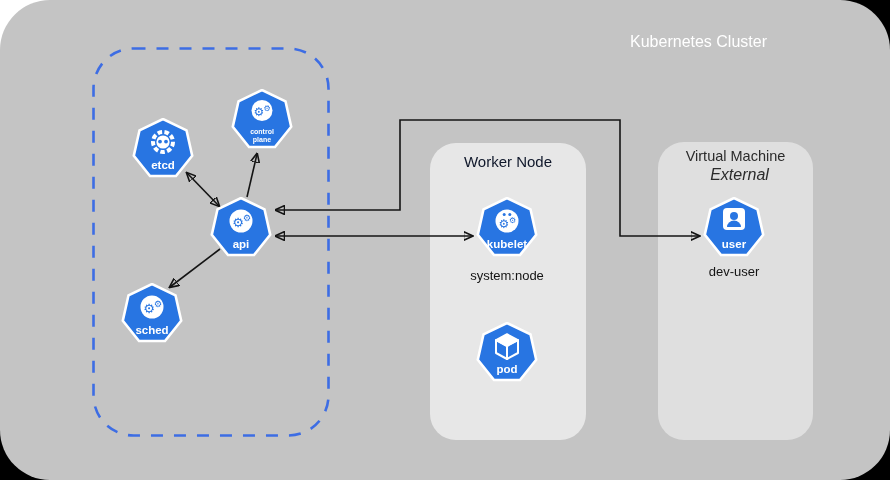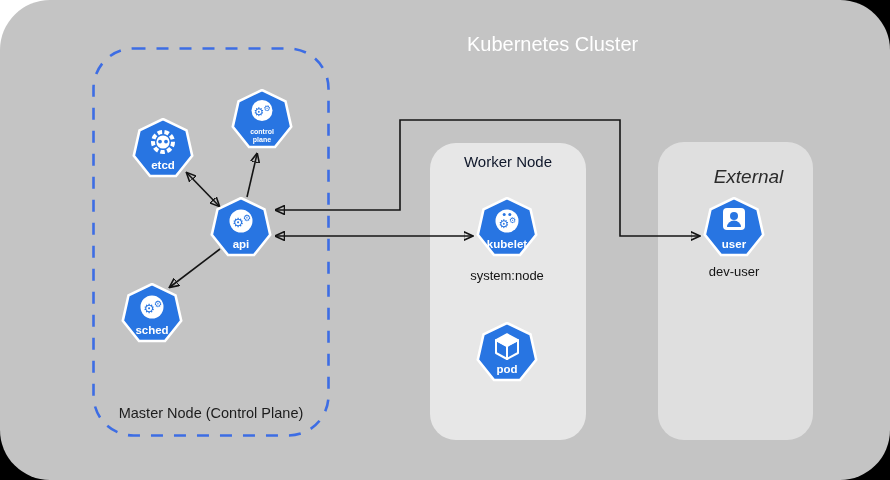--- a/index.html
+++ b/index.html
@@ -10,42 +10,42 @@
   }
   .corner-patch{
     position:absolute;left:0;top:0;width:95px;height:125px;background:#ffffff;z-index:0;
   }
   .cluster{
     position:absolute;left:0;top:0;width:890px;height:480px;
     background:#c4c4c4;border-radius:50px;z-index:1;
   }
   .cluster-title{
     position:absolute;left:467px;top:33px;width:300px;
-    text-align:left;color:#ffffff;font-size:20px;
+    text-align:right;color:#ffffff;font-size:16px;
   }
   .master-box{
     position:absolute;left:92px;top:47px;width:238px;height:390px;z-index:2;
   }
   .master-label{
     position:absolute;left:0;top:358px;width:238px;text-align:center;
     color:#1c1c1c;font-size:14.5px;
   }
   .panel{
     position:absolute;border-radius:26px;z-index:2;
   }
   .worker-box{left:430px;top:143px;width:156px;height:297px;background:#e7e7e7;}
   .vm-box{left:658px;top:142px;width:155px;height:298px;background:#dfdfdf;}
   .panel-title{
     position:absolute;left:0;top:10px;width:100%;text-align:center;
     color:#0f172a;font-size:15px;
   }
   .vm-title{color:#2b2b2b;font-size:14.5px;top:6px;}
   .vm-subtitle{
-    position:absolute;left:13px;top:24px;width:100%;text-align:center;
-    color:#2b2b2b;font-size:19px;font-style:italic;
+    position:absolute;left:4px;top:24px;width:100%;text-align:center;
+    color:#2b2b2b;font-size:16px;font-style:italic;
   }
   .knode{position:absolute;width:64px;height:62px;z-index:4;}
   .knode svg{display:block;}
   .hept{fill:#2875e2;stroke:#ffffff;stroke-width:2.6;}
   .ilabel{
     fill:#ffffff;font-family:"Liberation Sans", sans-serif;
     font-size:11.5px;font-weight:bold;text-anchor:middle;
   }
   .ilabel-sm{
     fill:#ffffff;font-family:"Liberation Sans", sans-serif;
@@ -66,28 +66,28 @@
 <div class="corner-patch"></div>
 
 <div class="cluster">
   <div class="cluster-title">Kubernetes Cluster</div>
 </div>
 
 <div class="master-box">
   <svg width="238" height="390" viewBox="0 0 238 390">
     <rect x="1.5" y="1.5" width="235" height="387" rx="40" fill="none" stroke="#3d6de4" stroke-width="2.6" stroke-dasharray="12 11"></rect>
   </svg>
-  <div class="master-label">Master Node (Control Plane)</div>
 </div>
 
 <div class="panel worker-box">
   <div class="panel-title">Worker Node</div>
 </div>
 
 <div class="panel vm-box">
+  <div class="panel-title vm-title">Virtual Machine</div>
   <div class="vm-subtitle">External</div>
 </div>
 
 <svg id="edges" width="890" height="480" viewBox="0 0 890 480">
   <defs>
     <marker id="ah" viewBox="0 0 10 10" refX="8.5" refY="5" markerWidth="10" markerHeight="10" orient="auto-start-reverse" markerUnits="userSpaceOnUse">
       <path d="M0,0.6 L9.5,5 L0,9.4 z" fill="#141414" stroke="none"></path>
     </marker>
   </defs>
   <line x1="219" y1="206" x2="187" y2="173" marker-start="url(#ah)" marker-end="url(#ah)"></line>

